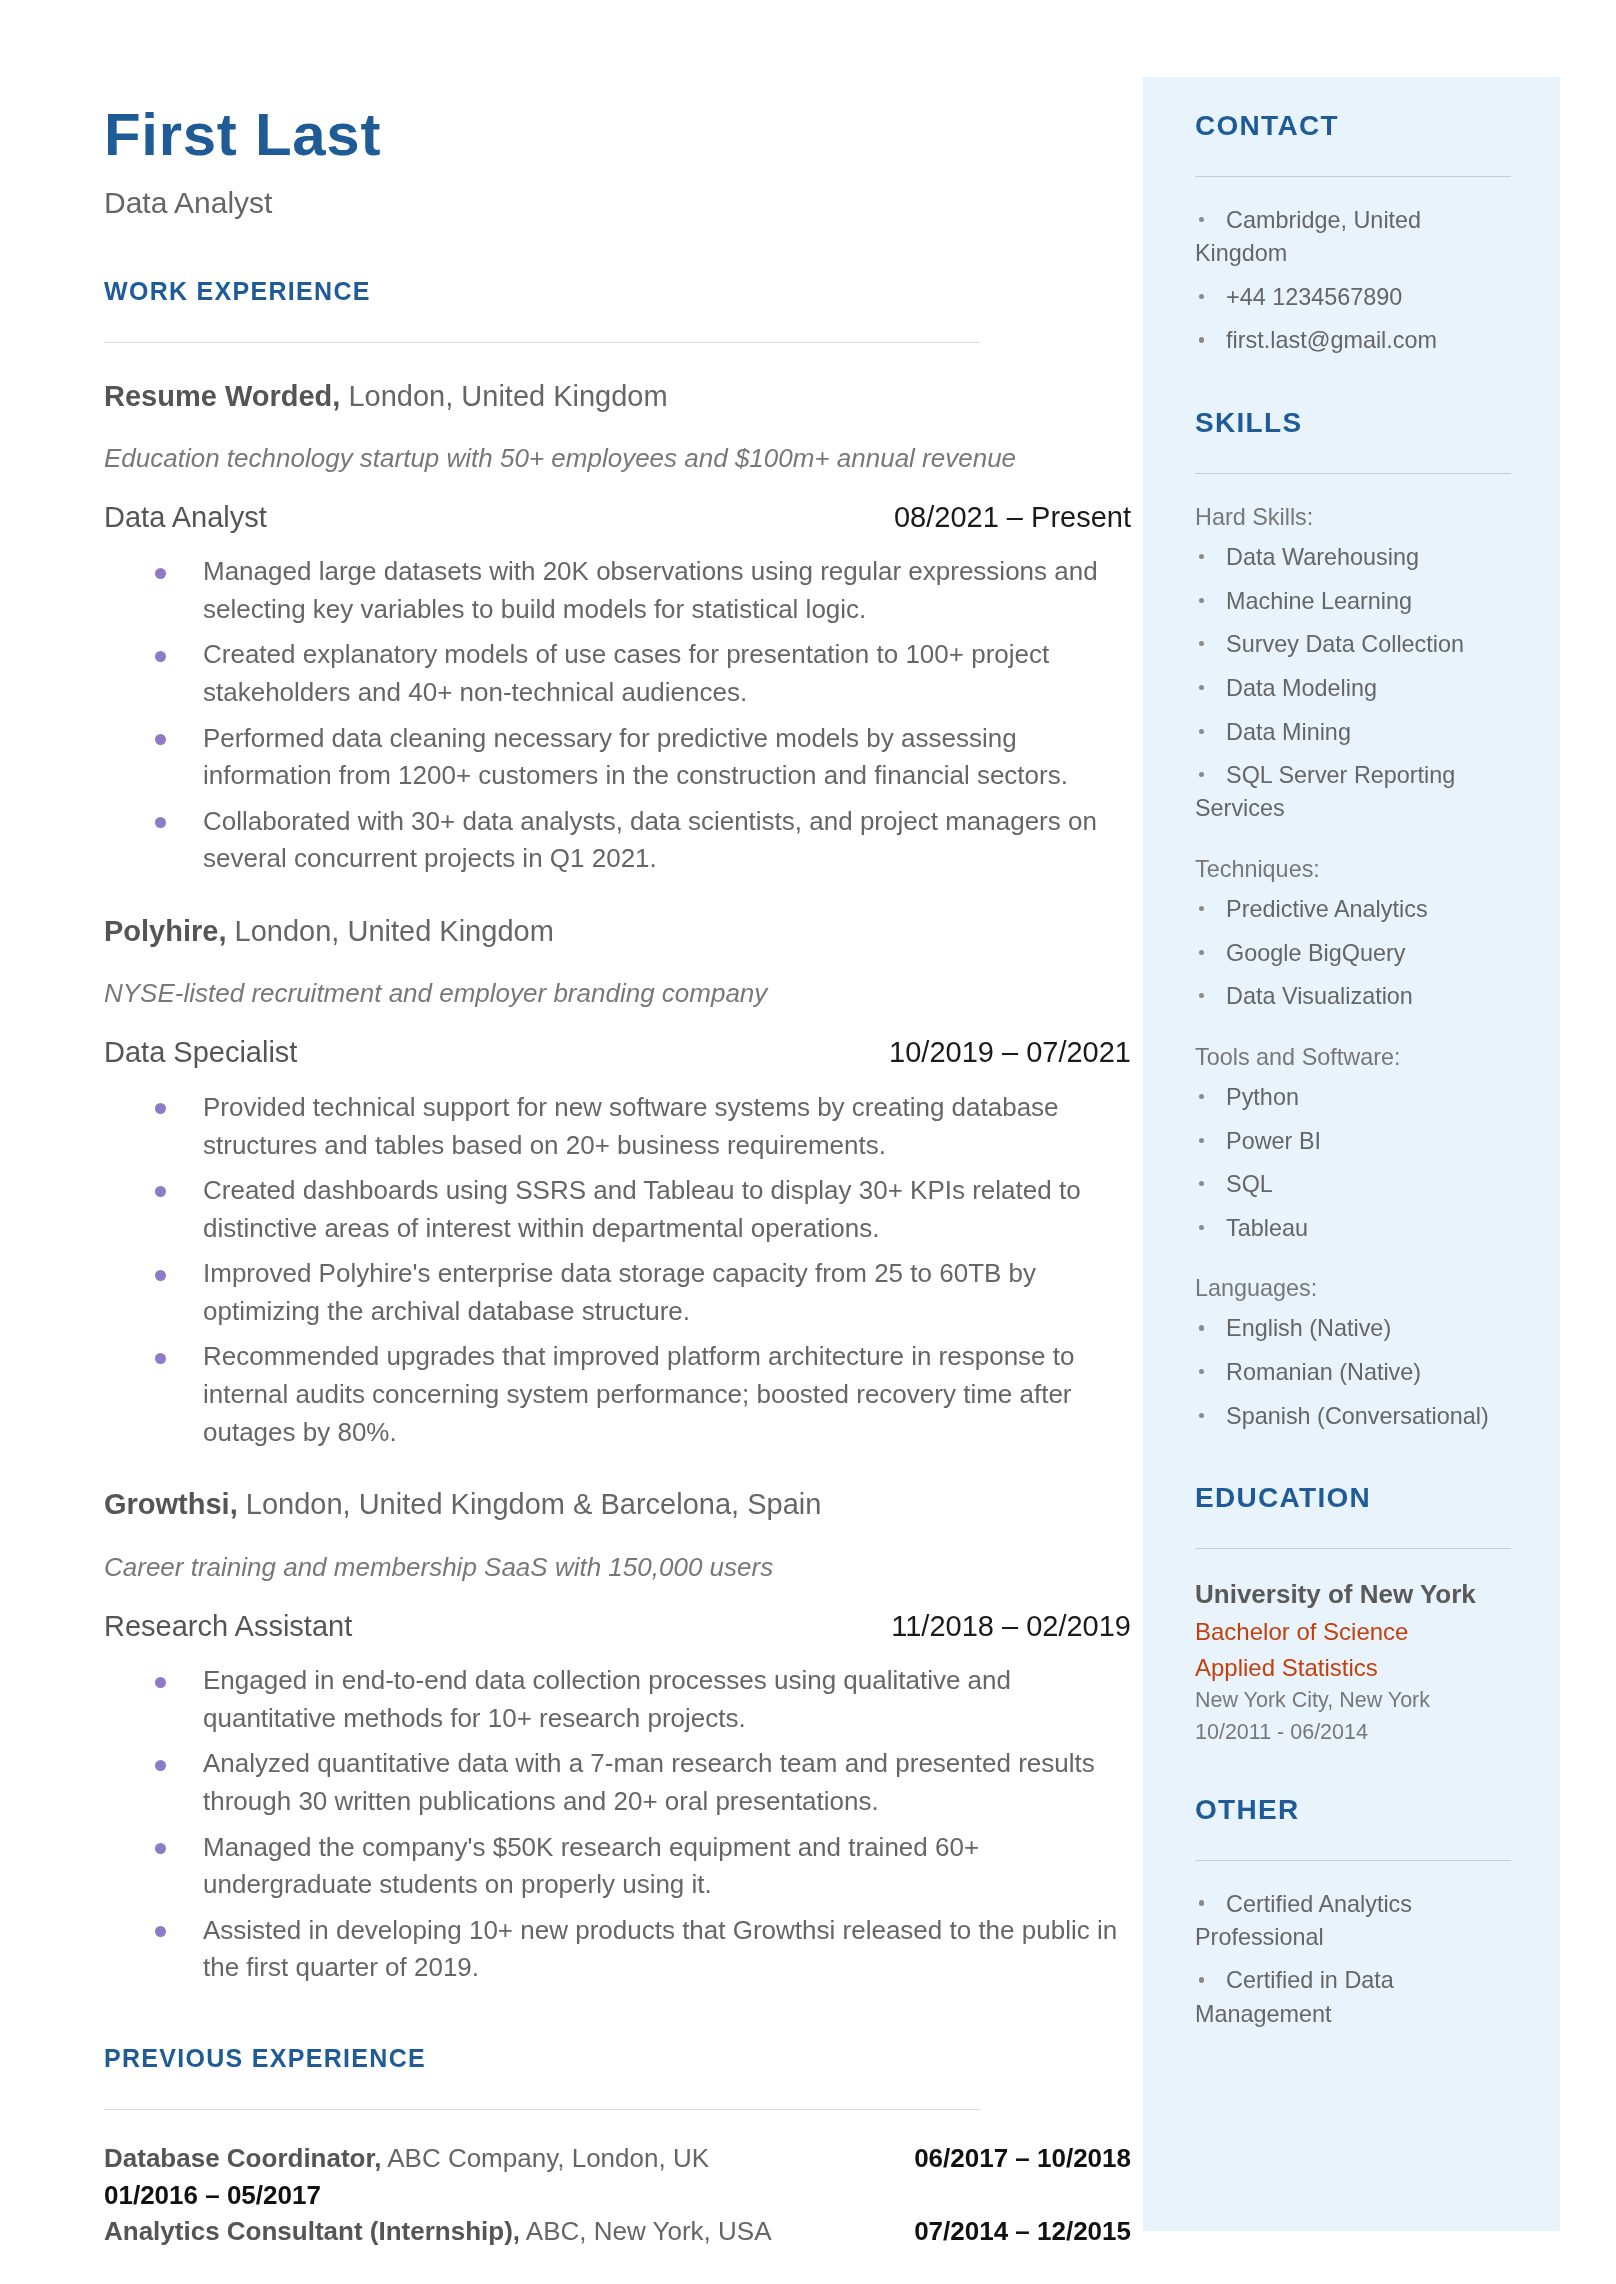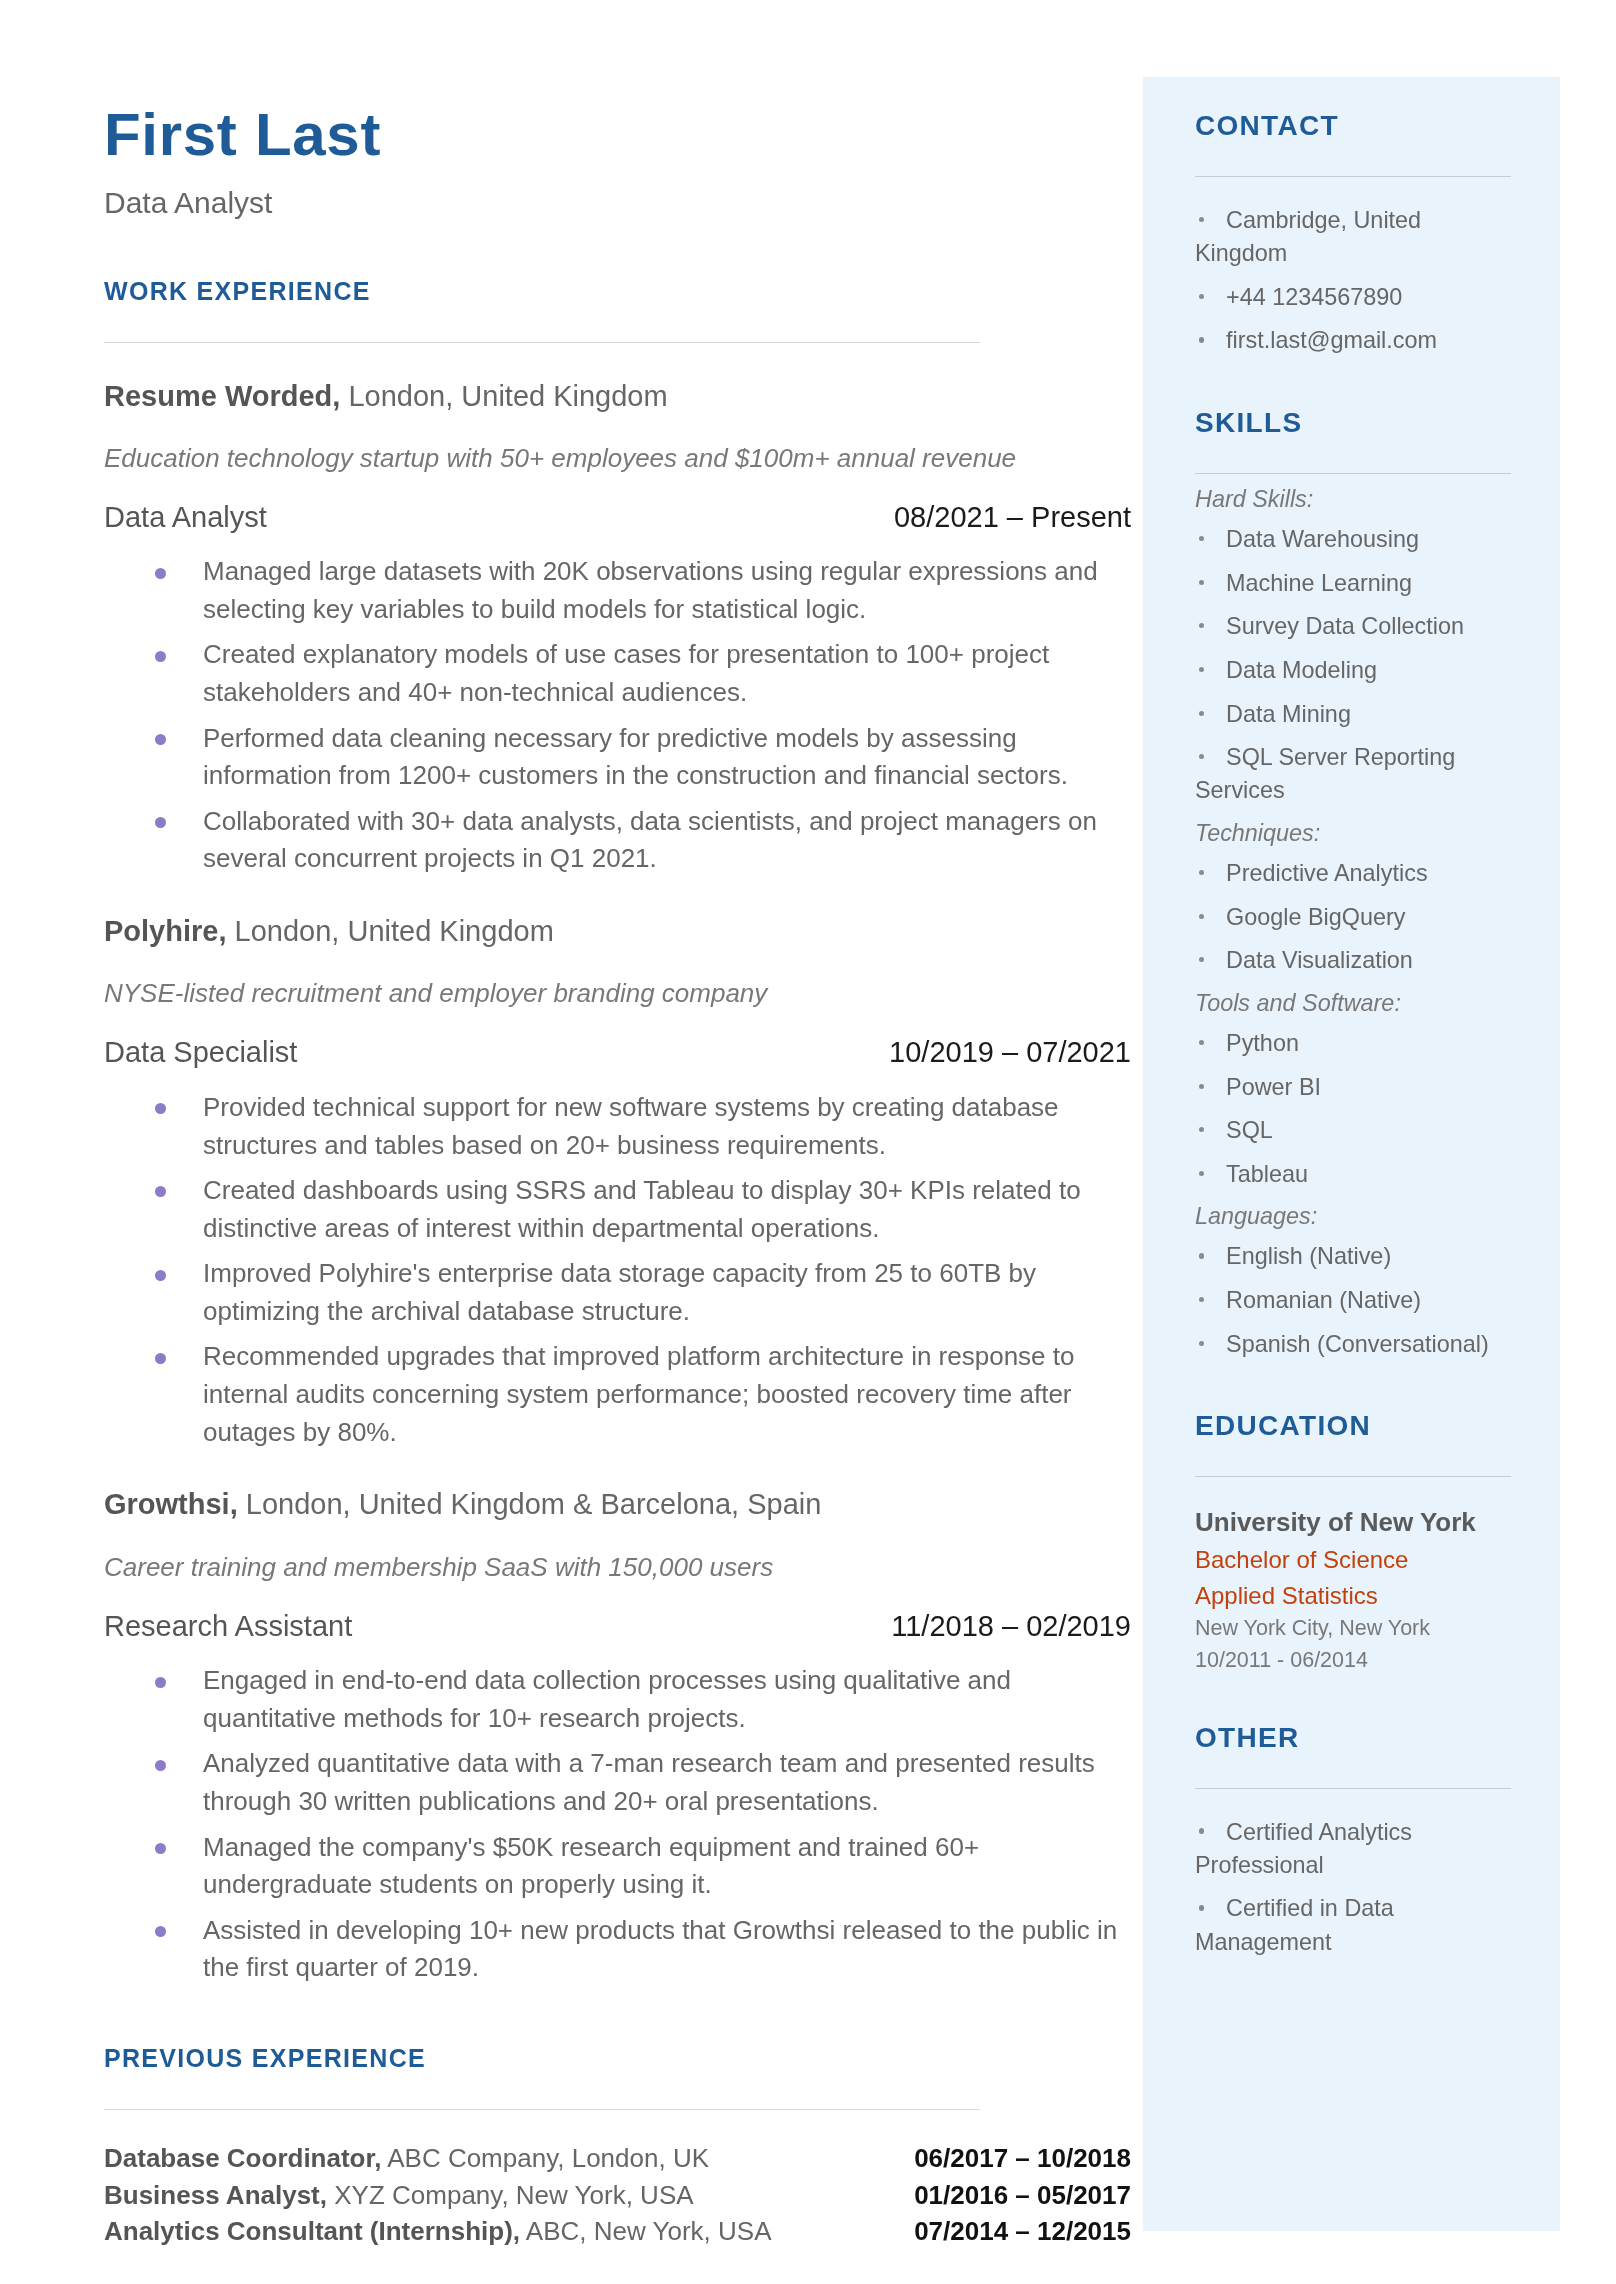--- a/index.html
+++ b/index.html
@@ -36,21 +36,21 @@
   }
   .sb-heading{margin:0;font-size:28px;font-weight:700;color:#1e5b97;letter-spacing:1.3px;}
   .sb-heading.space{margin-top:49px;}
   .sidebar hr.divider{border:none;border-top:1.3px solid #c7ccd2;margin:34px 0 0;width:100%;}
   ul.sb-list{list-style:none;margin:27px 0 0;padding:0;}
   ul.sb-list li{font-size:23.4px;color:#666;line-height:1.42;margin-bottom:10.4px;}
   ul.sb-list li::before{
     content:"";display:inline-block;width:5.2px;height:5.2px;border-radius:50%;
     background:#8a8a8a;margin:0 22px 4.6px 3.9px;vertical-align:middle;
   }
-  .group-label{margin:12px 0 0;font-size:23.4px;font-style:italic;color:#787878;}
+  .group-label{margin:30px 0 0;font-size:23.4px;color:#787878;}
   .group-label + ul.sb-list{margin-top:10.4px;}
   .edu-school{margin:30px 0 0;font-size:26px;font-weight:700;color:#5a5a5a;}
   .edu-line{margin:7.8px 0 0;font-size:24px;color:#c2410c;}
   .edu-small{margin:6.5px 0 0;font-size:21.5px;color:#787878;}
 </style>
 </head>
 <body>
 
 <div>
 
@@ -120,24 +120,20 @@
 
     <div class="prev-rows">
       <div class="prev-row">
         <span class="prev-left">
           <span class="b">Database Coordinator,</span>
           <span>ABC Company, London, UK</span>
         </span>
         <span class="prev-dates">06/2017 – 10/2018</span>
       </div>
       <div class="prev-row">
-        <span class="prev-left">
-          <span class="b">Business Analyst,</span>
-          <span>XYZ Company, New York, USA</span>
-        </span>
         <span class="prev-dates">01/2016 – 05/2017</span>
       </div>
       <div class="prev-row">
         <span class="prev-left">
           <span class="b">Analytics Consultant (Internship),</span>
           <span>ABC, New York, USA</span>
         </span>
         <span class="prev-dates">07/2014 – 12/2015</span>
       </div>
     </div>

